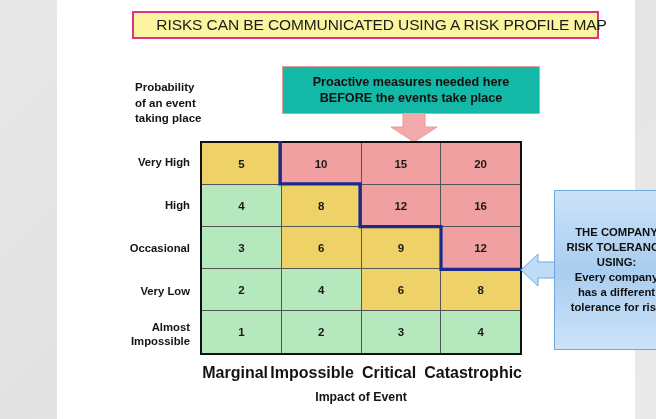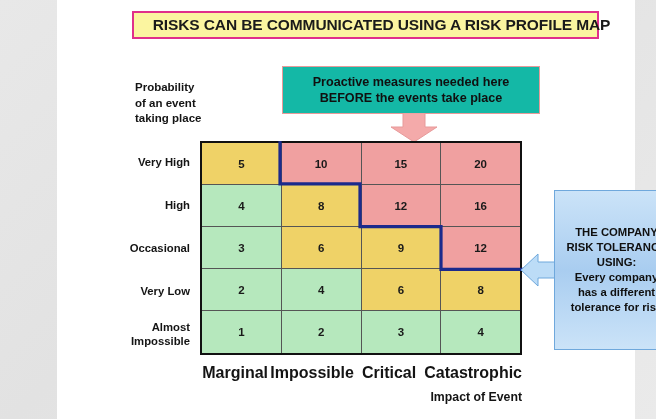--- a/index.html
+++ b/index.html
@@ -32,21 +32,21 @@
     height: 28px;
     background: #fbf5a0;
     border: 2px solid #e0308a;
     box-sizing: border-box;
     display: flex;
     align-items: center;
     justify-content: center;
   }
   #title-banner .t {
     font-size: 15.5px;
-    font-weight: bold;
+    font-weight: normal;
     color: #1a1a1a;
     letter-spacing: -0.1px;
     white-space: nowrap;
     margin-left: 32px;
   }
 
   
   #top-callout {
     position: absolute;
     left: 225px;
@@ -161,21 +161,21 @@
     font-size: 16px;
     font-weight: bold;
     color: #141414;
     white-space: nowrap;
   }
   #x-axis-title {
     position: absolute;
     left: 143px;
     top: 390px;
     width: 322px;
-    text-align: right;
+    text-align: center;
     font-size: 12.3px;
     font-weight: bold;
     color: #141414;
   }
 
   
   #tolerance-line {
     position: absolute;
     left: 143px;
     top: 141px;

